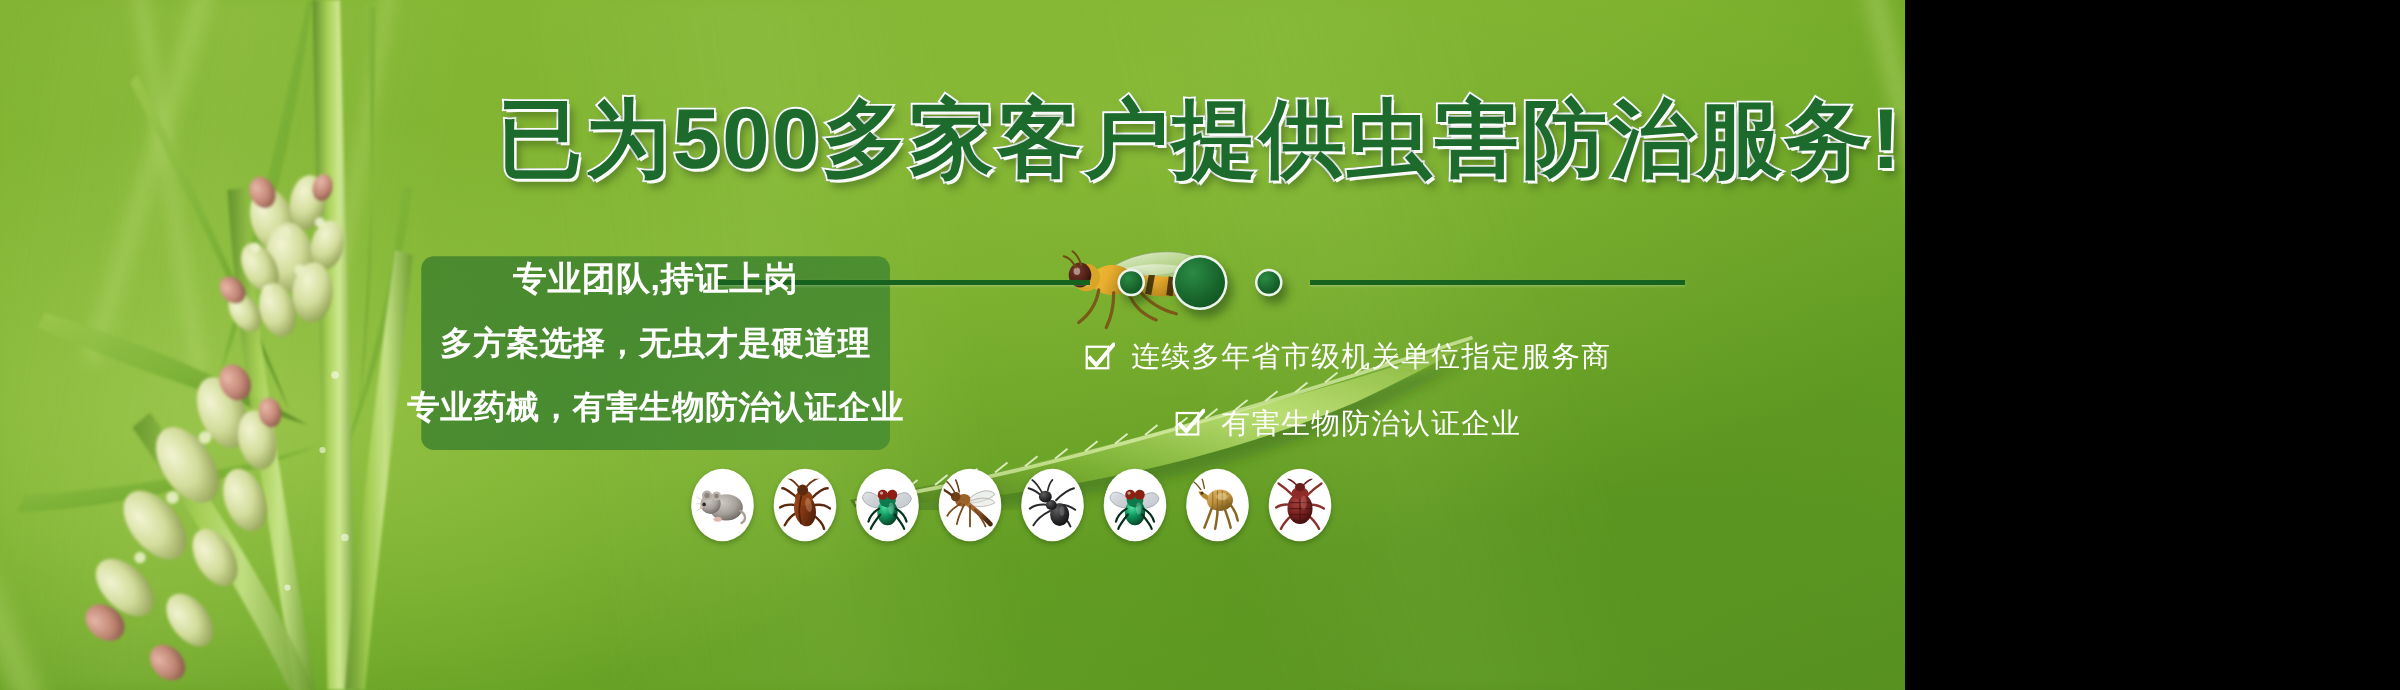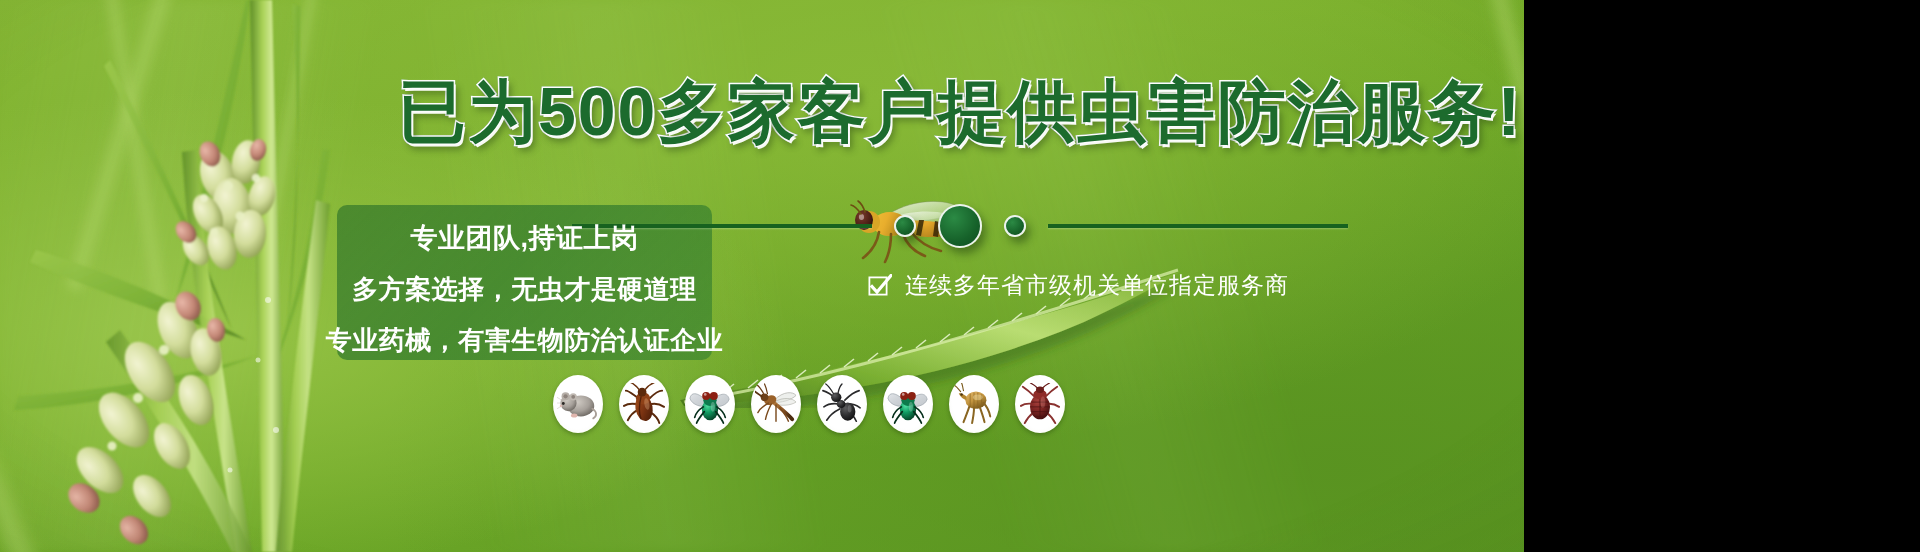--- a/index.html
+++ b/index.html
@@ -88,23 +88,23 @@
   .dot.big   { width:44px; height:44px; }
 
   
   .panel {
     position:absolute; left:337px; top:205px; width:375px; height:155px;
     border-radius:10px;
     background:linear-gradient(135deg, rgba(40,110,40,.62) 0%, rgba(46,120,44,.70) 45%, rgba(52,128,48,.62) 100%);
     z-index:5;
   }
   .panel-text {
-    position:absolute; left:337px; top:220px; width:375px; height:155px;
+    position:absolute; left:337px; top:196px; width:375px; height:155px;
     z-index:7; display:flex; flex-direction:column;
-    align-items:center; gap:16px;
+    align-items:center; justify-content:center; gap:16px;
     color:#ffffff; font-weight:bold; white-space:nowrap;
   }
   .panel-text .l1 { font-size:27px; letter-spacing:.5px; }
   .panel-text .l2 { font-size:26px; letter-spacing:.5px; }
   .panel-text .l3 { font-size:26px; letter-spacing:.5px; }
 
   
   .bullets {
     position:absolute; left:868px; top:270px; z-index:7;
     display:flex; flex-direction:column; gap:22px;
@@ -356,20 +356,29 @@
     <div class="bullet">
       <span class="chk">
         <svg viewBox="0 0 24 24" width="24" height="24" xmlns="http://www.w3.org/2000/svg">
           <rect x="1.4" y="3.4" width="17.2" height="17.2" fill="none" stroke="#ffffff" stroke-width="1.8"></rect>
           <path d="M4 12.5 L9 18 L23 1.5" fill="none" stroke="#ffffff" stroke-width="3.2" stroke-linecap="square"></path>
         </svg>
       </span>
       <span class="btext">连续多年省市级机关单位指定服务商</span>
     </div>
 
+    <div class="bullet">
+      <span class="chk">
+        <svg viewBox="0 0 24 24" width="24" height="24" xmlns="http://www.w3.org/2000/svg">
+          <rect x="1.4" y="3.4" width="17.2" height="17.2" fill="none" stroke="#ffffff" stroke-width="1.8"></rect>
+          <path d="M4 12.5 L9 18 L23 1.5" fill="none" stroke="#ffffff" stroke-width="3.2" stroke-linecap="square"></path>
+        </svg>
+      </span>
+      <span class="btext">有害生物防治认证企业</span>
+    </div>
 
   </div>
 
   <div class="pests">
 
     <span class="pest">
       <svg viewBox="0 0 44 44" width="42" height="42" xmlns="http://www.w3.org/2000/svg">
         <defs>
             <radialGradient id="ratG" cx="38%" cy="32%" r="72%">
           <stop offset="0%" stop-color="#cfcac3"></stop>

